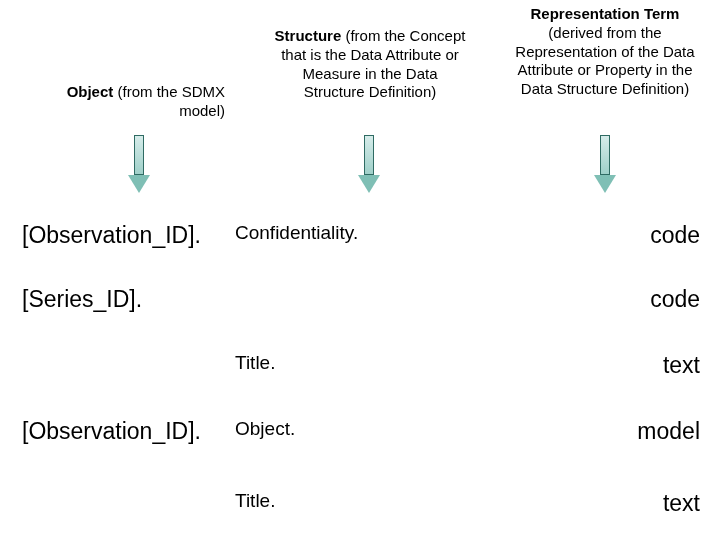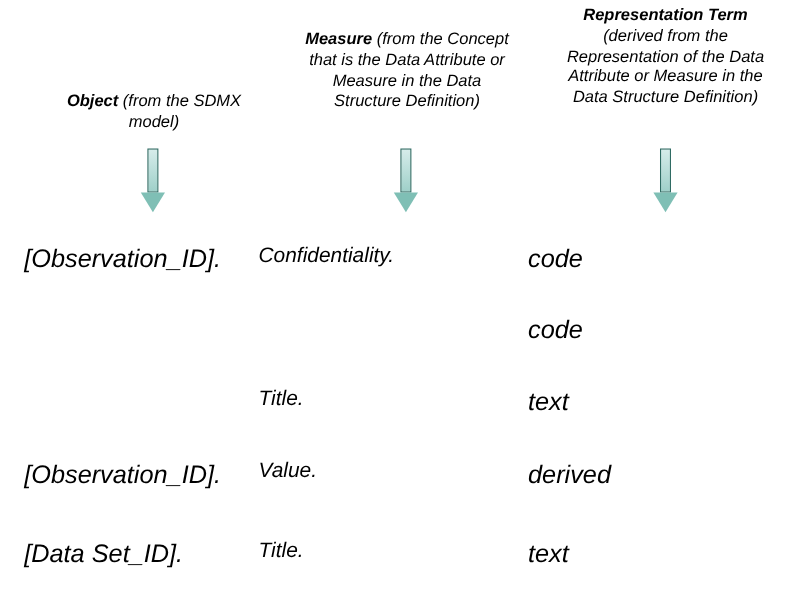--- a/index.html
+++ b/index.html
@@ -1,34 +1,34 @@
 <!DOCTYPE html>
 <html><head>
 <meta charset="utf-8">
 <style>
-  * { box-sizing: border-box; margin: 0; padding: 0; font-style: italic; }
+  * { box-sizing: border-box; margin: 0; padding: 0; }
   body {
     width: 720px;
     height: 540px;
     background: #fff;
     font-family: Arial, Helvetica, sans-serif;
     color: #000;
     position: relative;
     overflow: hidden;
   }
   .col-header {
     position: absolute;
     text-align: center;
     font-size: 15px;
     line-height: 1.25;
   }
   .col-header .term { font-weight: bold; }
   .col-header .paren { font-weight: normal; }
 
-  .hdr-obj { left: 55px; top: 83px; width: 170px; }
+  .hdr-obj { left: 55px; top: 83px; width: 170px; text-align: right; }
   .hdr-prop { left: 270px; top: 27px; width: 200px; }
   .hdr-rep  { left: 505px; top: 5px; width: 200px; }
 
   .arrow {
     position: absolute;
     width: 22px;
     height: 60px;
   }
   .arrow .shaft {
     position: absolute;
@@ -67,36 +67,36 @@
     left: 0;
     width: 720px;
     height: 46px;
   }
   .row .c1, .row .c2, .row .c3 {
     position: absolute;
     top: 0;
   }
   .row .c1 { left: 22px;  width: 220px; font-size: 23px; }
   .row .c2 { left: 235px; width: 230px; font-size: 19px; }
-  .row .c3 { left: 480px; width: 220px; font-size: 23px; text-align: left; }
+  .row .c3 { left: 480px; width: 220px; font-size: 23px; text-align: right; }
 </style>
 </head>
 <body>
 
 <div class="col-header hdr-obj">
   <span class="term">Object</span><span class="paren"> (from the SDMX model)</span>
 </div>
 
 <div class="col-header hdr-prop">
-  <span class="term">Measure</span><span class="paren"> (from the Concept that is the Data Attribute or Measure in the Data Structure Definition)</span>
+  <span class="term">Structure</span><span class="paren"> (from the Concept that is the Data Attribute or Measure in the Data Structure Definition)</span>
 </div>
 
 <div class="col-header hdr-rep">
   <div class="term">Representation Term</div>
-  <div class="paren">(derived from the Representation of the Data Attribute or Measure in the Data Structure Definition)</div>
+  <div class="paren">(derived from the Representation of the Data Attribute or Property in the Data Structure Definition)</div>
 </div>
 
 <div class="arrow obj">
     <div class="shaft"></div>
     <div class="head"></div>
   </div>
 <div class="arrow prop">
     <div class="shaft"></div>
     <div class="head"></div>
   </div>
@@ -105,31 +105,31 @@
     <div class="head"></div>
   </div>
 
 <div class="row" style="top:222px">
   <div class="c1">[Observation_ID].</div>
   <div class="c2">Confidentiality.</div>
   <div class="c3">code</div>
 </div>
 
 <div class="row" style="top:286px">
+  <div class="c1">[Series_ID].</div>
   <div class="c3">code</div>
 </div>
 
 <div class="row" style="top:352px">
   <div class="c2">Title.</div>
   <div class="c3">text</div>
 </div>
 
 <div class="row" style="top:418px">
   <div class="c1">[Observation_ID].</div>
-  <div class="c2">Value.</div>
-  <div class="c3">derived</div>
+  <div class="c2">Object.</div>
+  <div class="c3">model</div>
 </div>
 
 <div class="row" style="top:490px">
-  <div class="c1">[Data Set_ID].</div>
   <div class="c2">Title.</div>
   <div class="c3">text</div>
 </div>
 
 </body></html>

